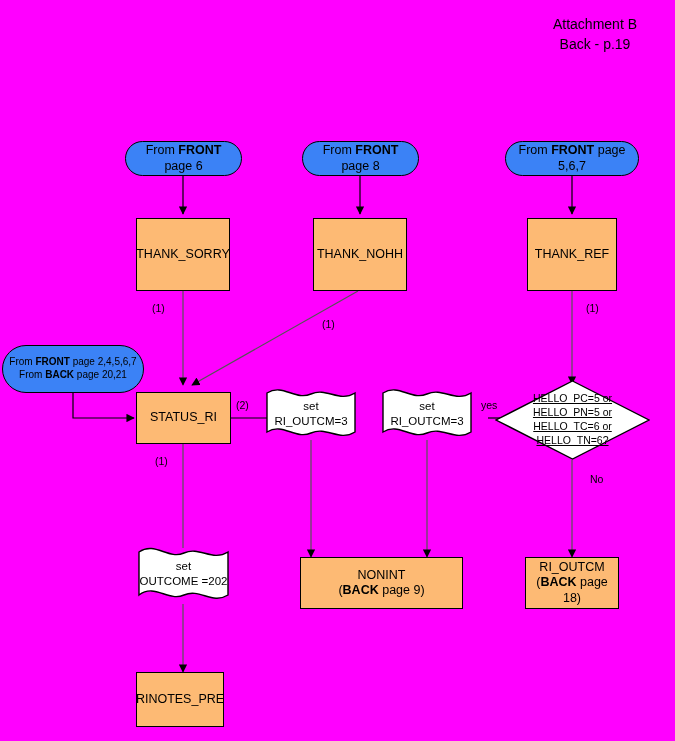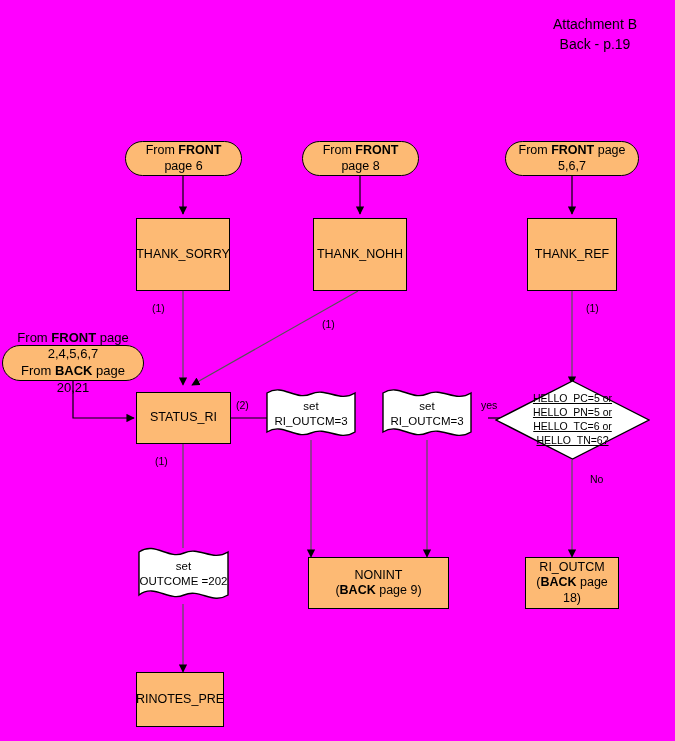--- a/index.html
+++ b/index.html
@@ -37,21 +37,21 @@
     z-index: 5;
   }
   
   .box {
     background: #fdba74;
     border: 1.4px solid #000000;
     font-size: 12.5px;
   }
   
   .stadium {
-    background: #fdba74;
+    background: #3b82f6;
     border: 1.4px solid #000000;
     border-radius: 999px;
     font-size: 12.5px;
     padding: 0 8px;
   }
   
   .diamond-wrap {
     position: absolute;
     z-index: 5;
   }
@@ -187,21 +187,21 @@
   </div>
 
   <div class="node box" style="left:313px; top:218px; width:94px; height:73px;">
     <span>THANK_NOHH</span>
   </div>
 
   <div class="node box" style="left:527px; top:218px; width:90px; height:73px;">
     <span>THANK_REF</span>
   </div>
 
-  <div class="node stadium" style="left:2px; top:345px; width:142px; height:36px; font-size:13px; line-height:1.28; flex-direction:column; padding:0 4px;">
+  <div class="node stadium" style="left:2px; top:345px; width:142px; height:48px; font-size:10px; line-height:1.28; flex-direction:column; padding:0 4px;">
     <span><span>From </span><span class="b">FRONT</span><span> page 2,4,5,6,7</span></span>
     <span><span>From </span><span class="b">BACK</span><span> page 20,21</span></span>
   </div>
 
   <div class="node box" style="left:136px; top:392px; width:95px; height:52px;">
     <span>STATUS_RI</span>
   </div>
 
   <div class="diamond-wrap" style="left:495px; top:380px; width:155px; height:80px;">
     <svg class="diamond-shape" viewBox="0 0 155 80" xmlns="http://www.w3.org/2000/svg">
@@ -240,21 +240,21 @@
   <div class="flag-wrap" style="left:137px; top:545px; width:93px; height:58px;">
     <svg class="flag-shape" viewBox="0 0 93 58" preserveAspectRatio="none" xmlns="http://www.w3.org/2000/svg">
       <path d="M 2 7 C 18 -4, 31 15, 47 8 C 63 1, 75 17, 91 7 L 91 50 C 75 60, 63 43, 47 50 C 31 57, 18 38, 2 50 Z" fill="#FFFFFF" stroke="#000000" stroke-width="1.4"></path>
     </svg>
     <div class="flag-text">
       <span>set</span>
       <span>OUTCOME =202</span>
     </div>
   </div>
 
-  <div class="node box" style="left:308px; top:557px; width:141px; height:52px; flex-direction:column;">
+  <div class="node box" style="left:300px; top:557px; width:163px; height:52px; flex-direction:column;">
     <span>NONINT</span>
     <span><span>(</span><span class="b">BACK</span><span> page 9)</span></span>
   </div>
 
   <div class="node box" style="left:525px; top:557px; width:94px; height:52px; flex-direction:column;">
     <span>RI_OUTCM</span>
     <span><span>(</span><span class="b">BACK</span><span> page 18)</span></span>
   </div>
 
   <div class="node box" style="left:136px; top:672px; width:88px; height:55px; flex-direction:column;">

